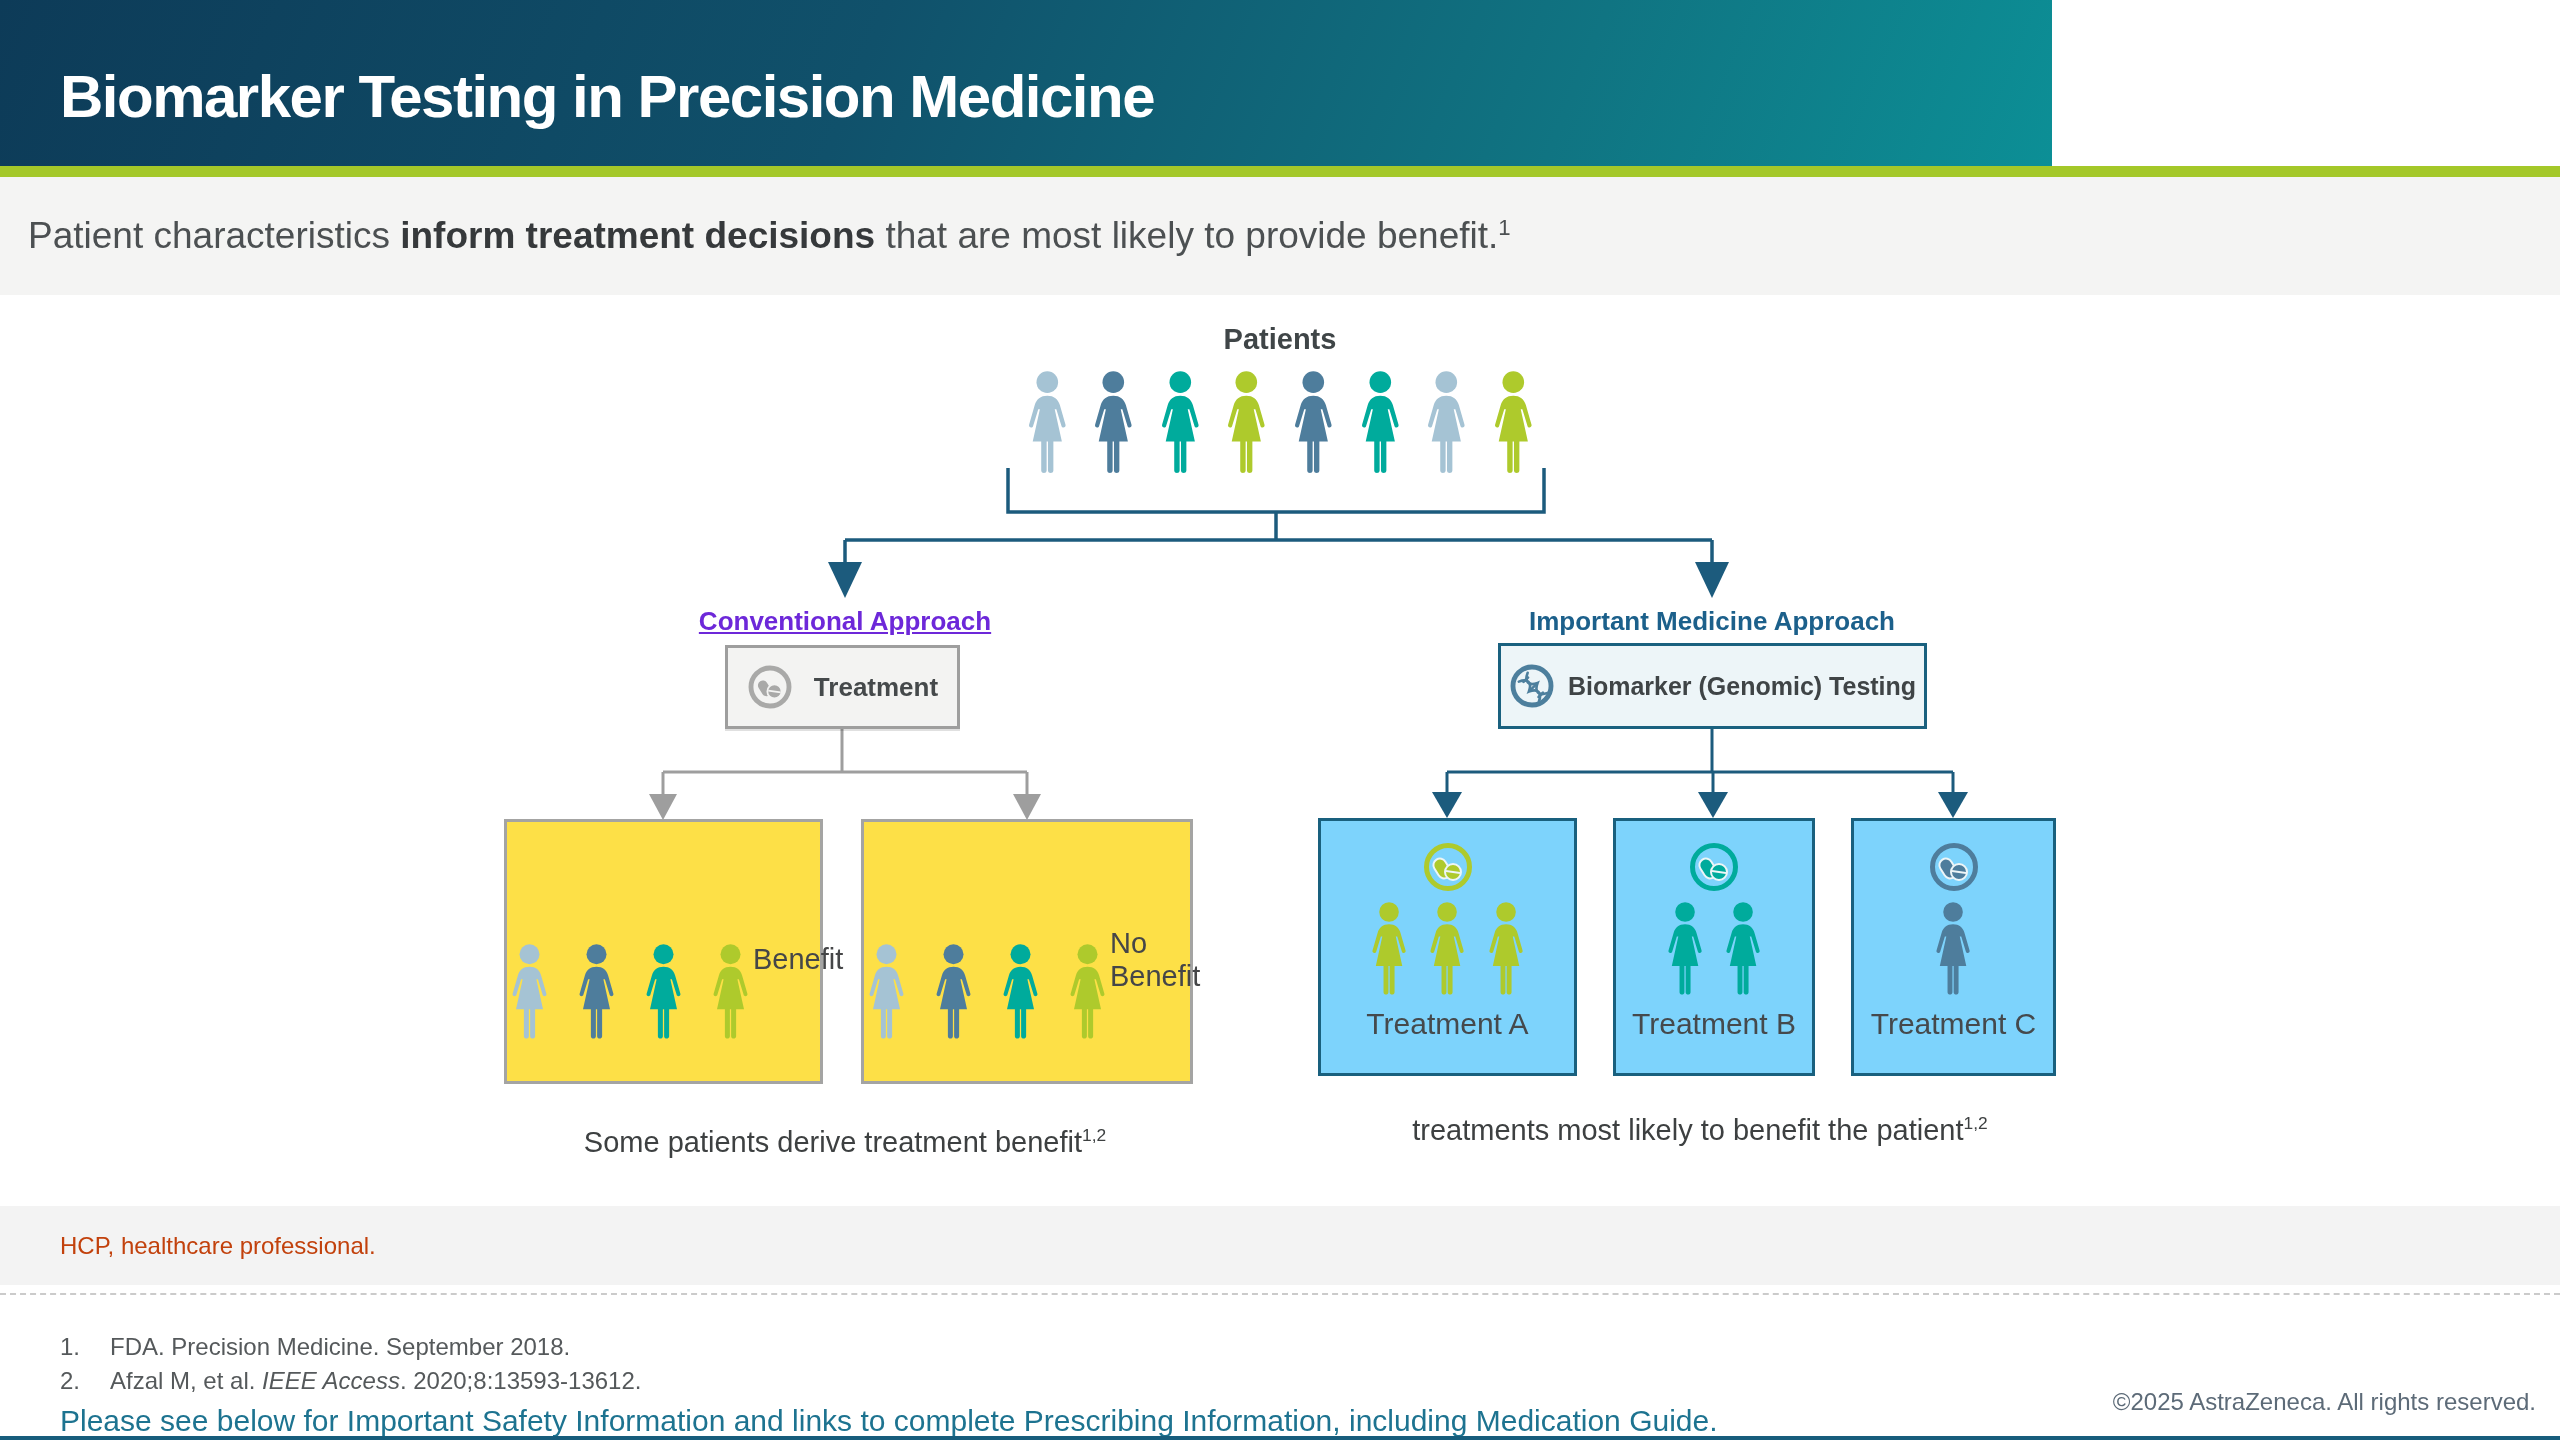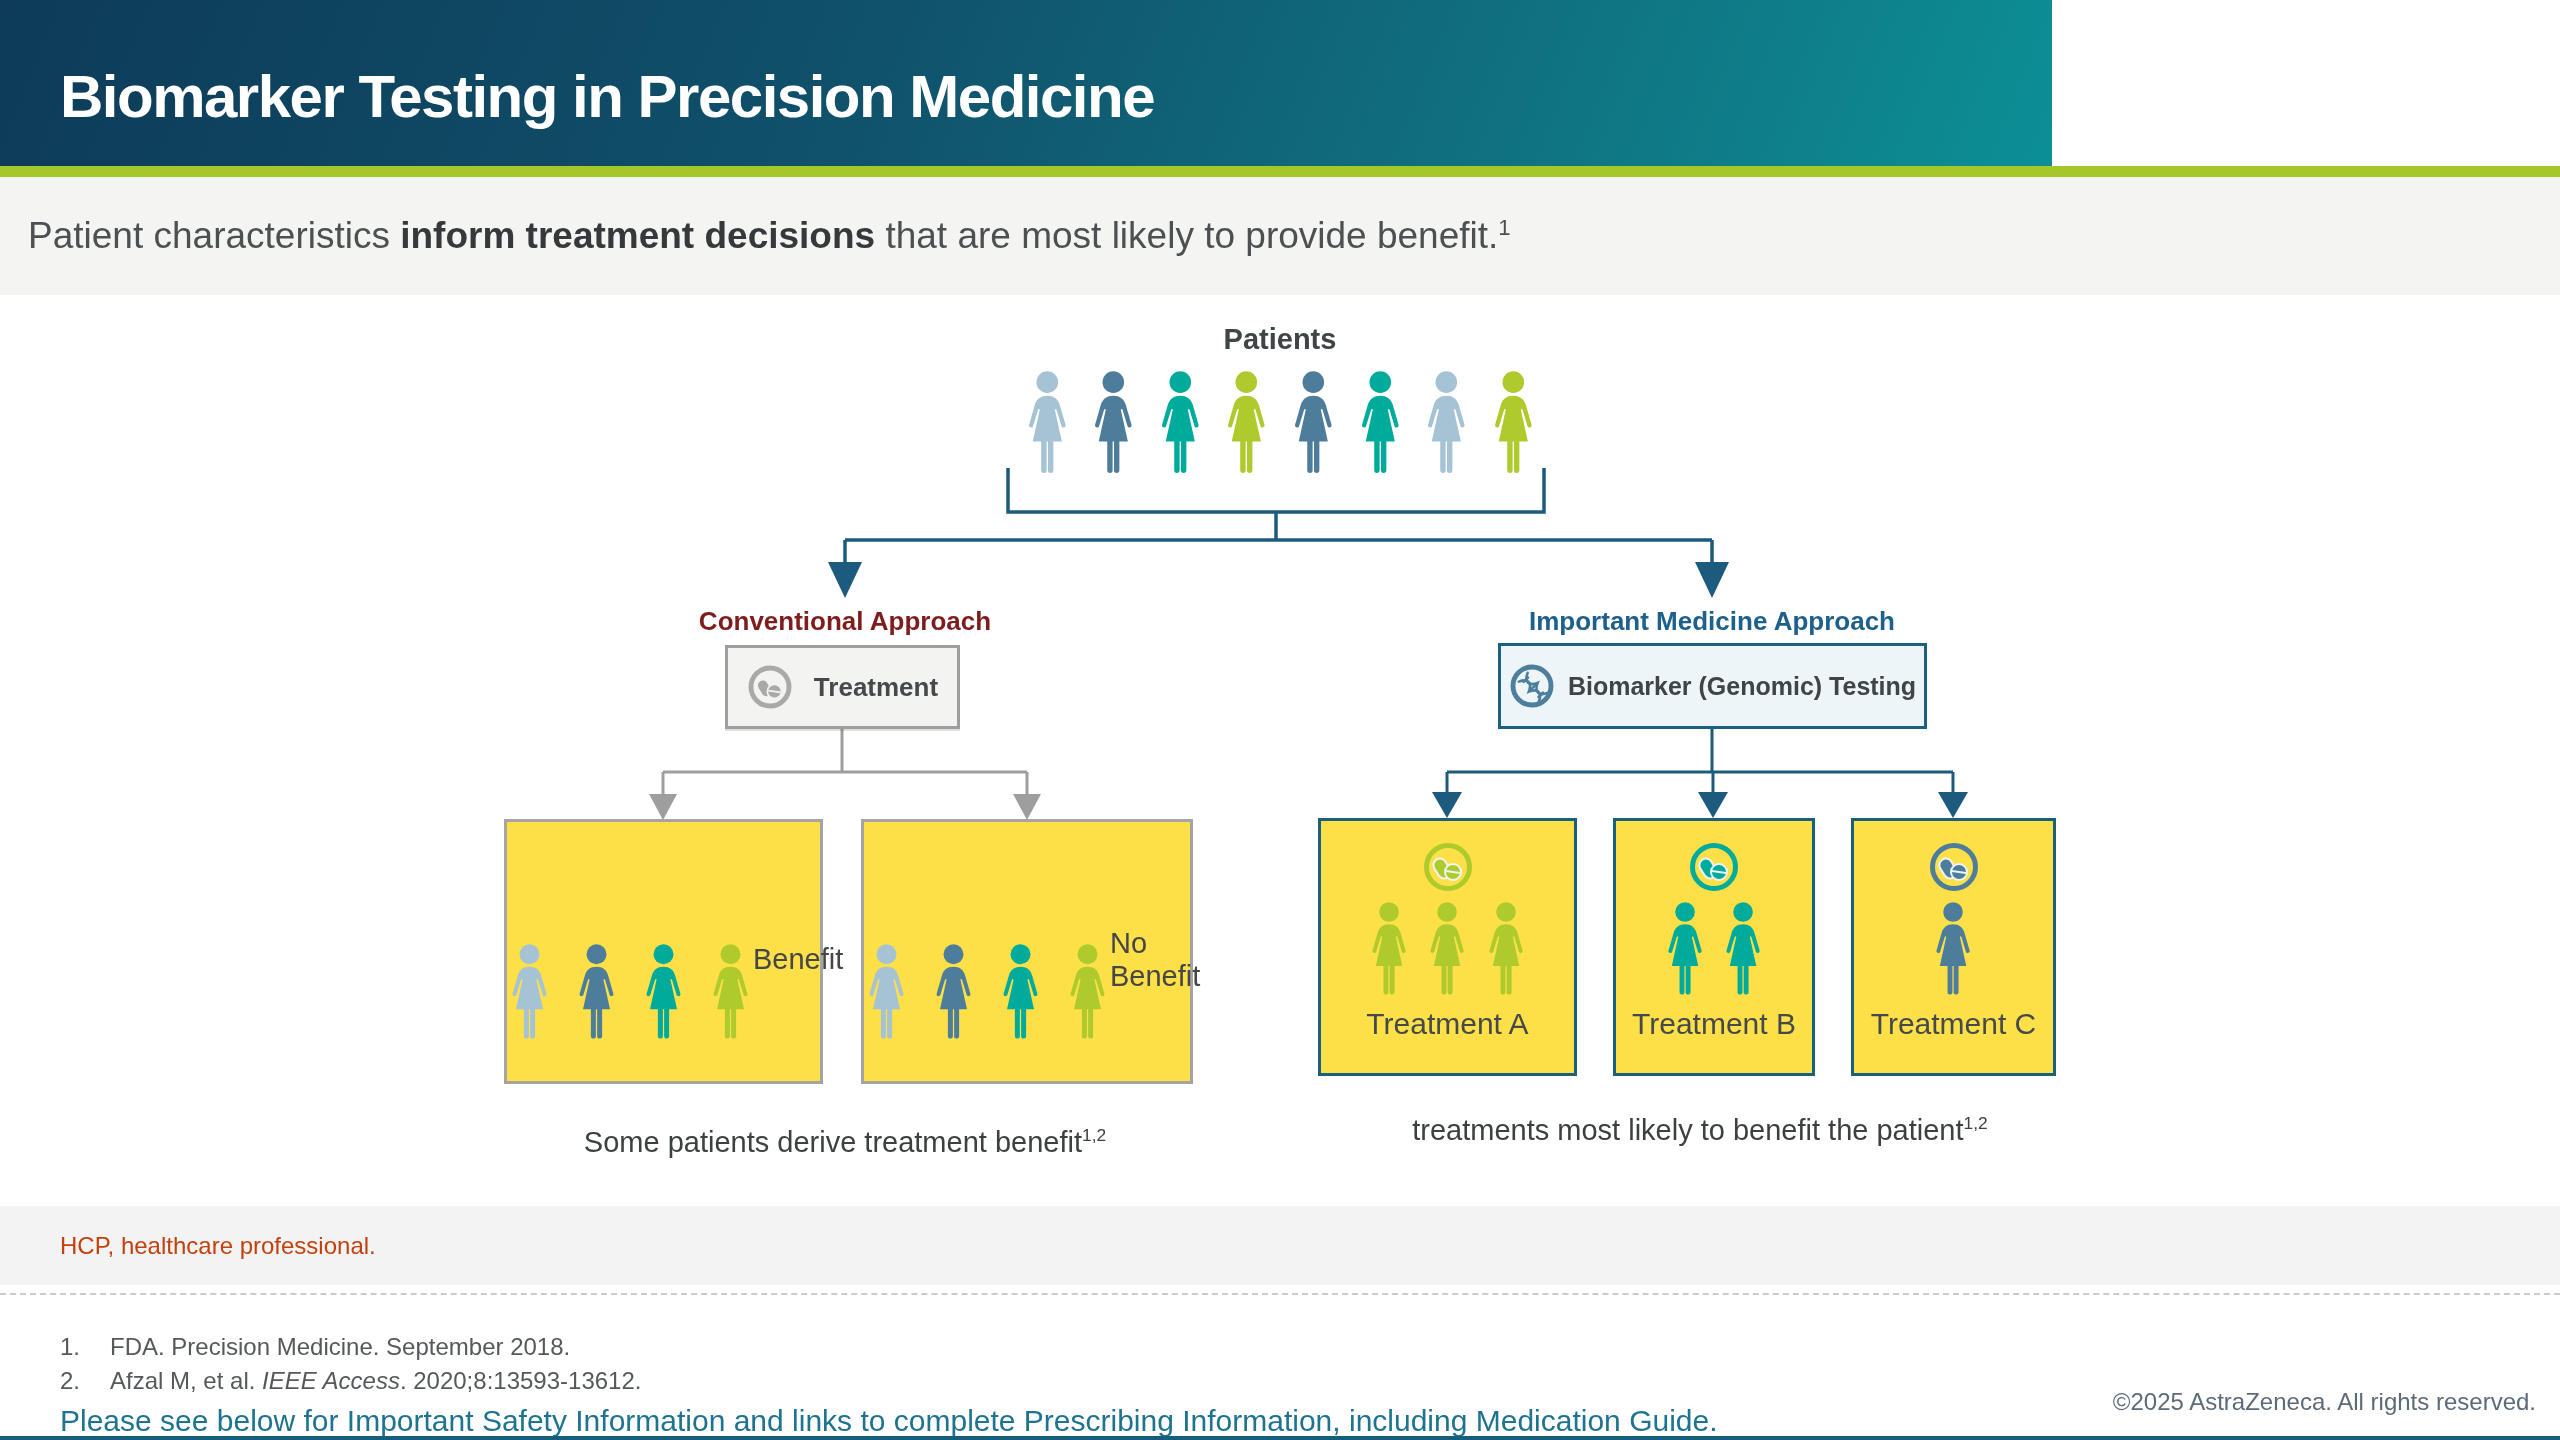--- a/index.html
+++ b/index.html
@@ -21,42 +21,42 @@
 
   
   #patients-label{left:0;top:323px;width:2560px;text-align:center;font-size:29px;font-weight:700;color:#3f4547;}
   .prow{display:flex;justify-content:center;align-items:flex-end;}
   .prow svg{height:100%;width:auto;display:block;}
   #patients-row{left:0;top:370px;width:2560px;height:108px;gap:18px;}
 
   #connectors{left:0;top:0;width:2560px;height:1440px;pointer-events:none;}
 
   .approach{font-size:26px;font-weight:700;text-align:center;}
-  #conv-label{left:645px;top:606px;width:400px;color:#7f1d1d;}
+  #conv-label{left:645px;top:606px;width:400px;color:#6d28d9;text-decoration:underline;}
   #prec-label{left:1492px;top:606px;width:440px;color:#1c608b;}
 
   .hbox{display:flex;align-items:center;justify-content:center;box-sizing:border-box;}
   #treatment-box{left:725px;top:645px;width:235px;height:84px;background:#f3f3f2;
     border:3px solid #9e9e9e;box-shadow:0 2px 0 rgba(0,0,0,.12);gap:21px;}
   #treatment-box .lbl{font-size:26px;font-weight:700;color:#45494b;}
   #biomarker-box{left:1498px;top:643px;width:429px;height:86px;background:#edf5f8;
     border:3px solid #1a617f;gap:13px;}
   #biomarker-box .lbl{font-size:25px;font-weight:700;color:#3f4446;}
   .boxicon{width:46px;height:46px;flex:0 0 auto;}
   .gray-ic{color:#a9a9a8;}
   .blue-ic{color:#4d7f9d;}
 
   .outcome{background:#fde047;border:3px solid #a4a4a3;box-sizing:border-box;
     display:flex;flex-direction:row;align-items:center;}
   #benefit-box{left:504px;top:819px;width:319px;height:265px;}
   #nobenefit-box{left:861px;top:819px;width:332px;height:265px;}
   .outcome .prow{height:100px;margin-top:82px;gap:22px;}
   .outcome .lbl{font-size:29px;color:#454648;margin-top:16px;}
 
-  .txbox{background:#fde047;border:3px solid #19607e;box-sizing:border-box;
+  .txbox{background:#7dd3fc;border:3px solid #19607e;box-sizing:border-box;
     display:flex;flex-direction:column;align-items:center;}
   #txA{left:1318px;top:818px;width:259px;height:258px;}
   #txB{left:1613px;top:818px;width:202px;height:258px;}
   #txC{left:1851px;top:818px;width:205px;height:258px;}
   .txbox .pill{width:52px;height:52px;margin-top:20px;}
   .txbox .prow{height:98px;margin-top:8px;gap:14px;}
   .txbox .lbl{font-size:30px;color:#45494c;margin-top:8px;}
 
   .caption{font-size:29px;color:#3d4041;text-align:center;line-height:35px;}
   #cap-left{left:445px;top:1118px;width:800px;}

